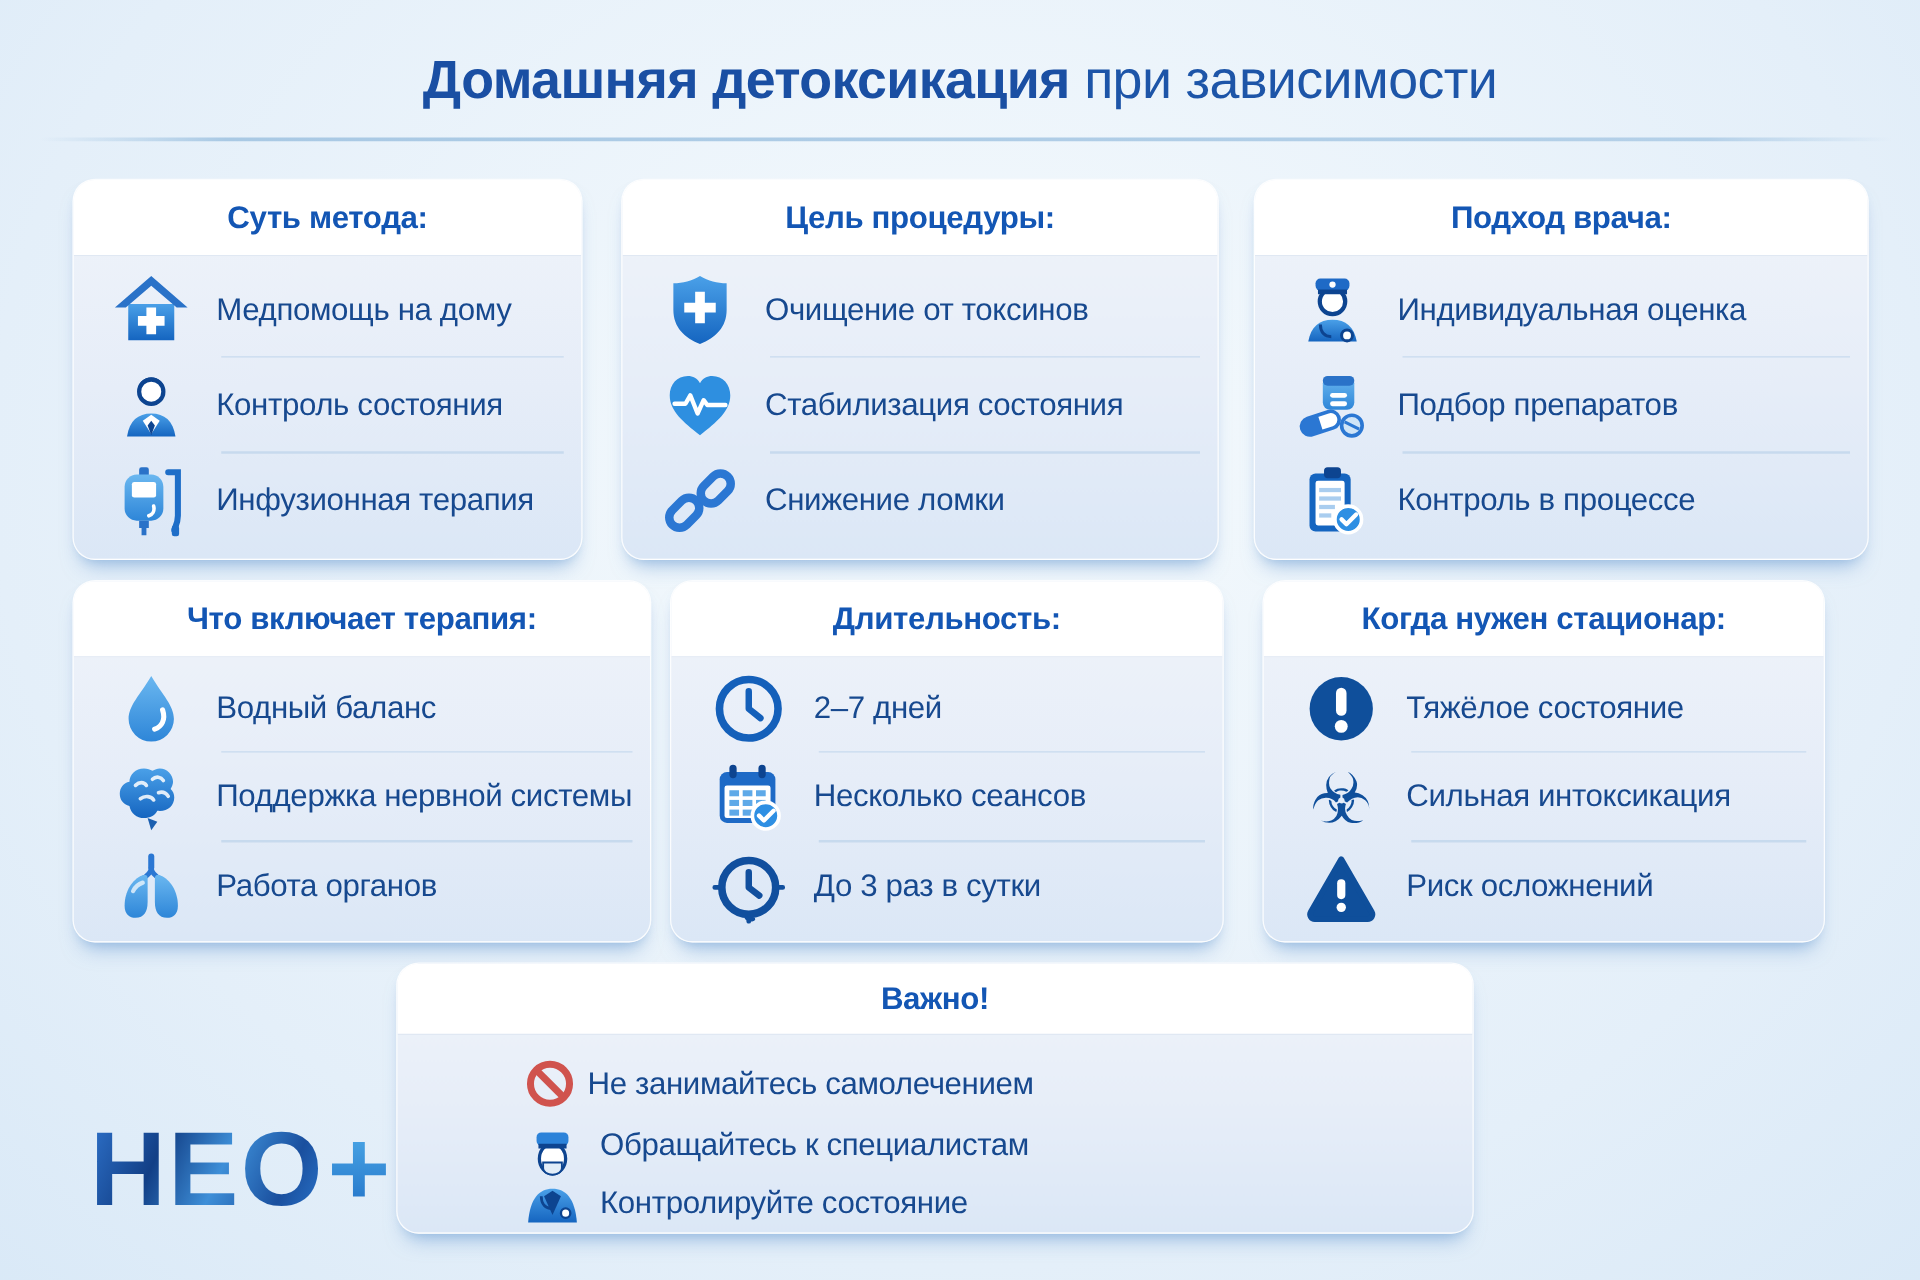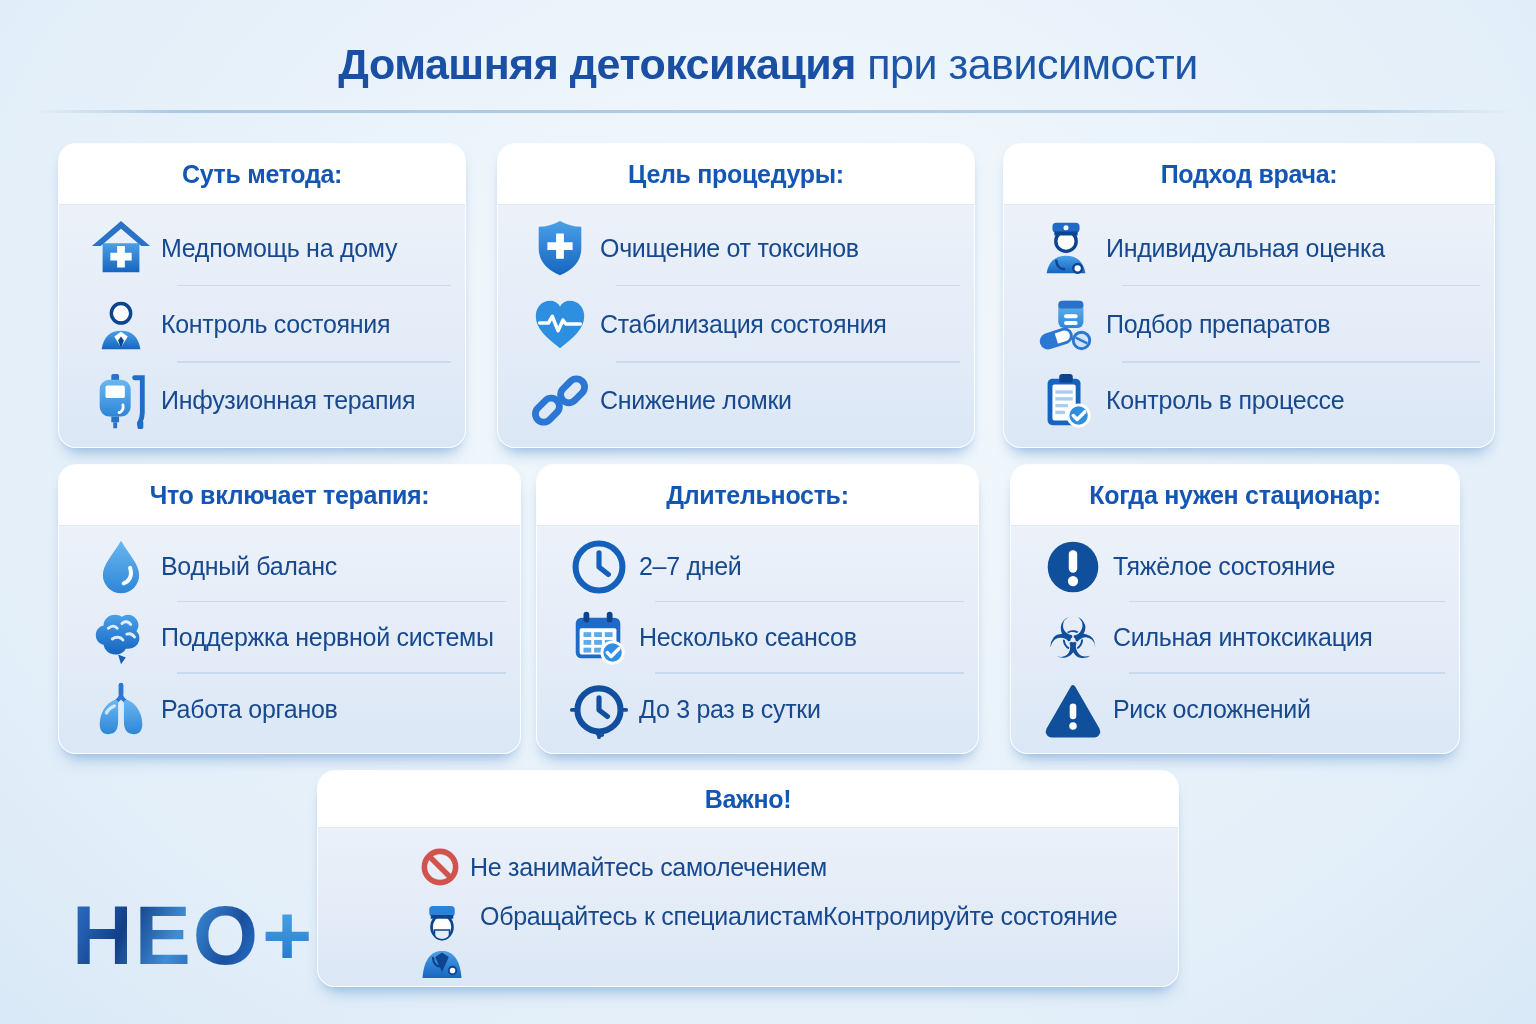--- a/index.html
+++ b/index.html
@@ -31,32 +31,32 @@
     box-shadow:0 12px 16px -8px rgba(105,155,210,.6), 0 4px 8px -4px rgba(130,170,215,.35);
     border:1px solid rgba(255,255,255,.85);
     overflow:hidden;
   }
   .card-title{
     margin:0;background:#ffffff;height:60px;line-height:60px;
     text-align:center;font-size:25px;font-weight:bold;color:#1356b4;
     border-bottom:1px solid #e0e8f3;letter-spacing:-0.3px;
   }
   .card-body{position:absolute;top:62px;bottom:0;left:0;right:0;display:flex;flex-direction:column;padding:4px 0 8px;}
-  .row{flex:1;position:relative;display:flex;align-items:center;padding-left:30px;gap:8px;}
+  .row{flex:1;position:relative;display:flex;align-items:center;padding-left:30px;gap:20px;}
   .row:not(:last-child)::after{
     content:"";position:absolute;left:118px;right:14px;bottom:0;height:1.5px;background:#c7daee;
   }
   .ic{flex:0 0 64px;display:flex;align-items:center;justify-content:center;}
   .lbl{font-size:25px;color:#17498f;letter-spacing:-0.3px;white-space:nowrap;}
 
   
   .imp-body{position:absolute;top:58px;bottom:0;left:0;right:0;padding:14px 0 0 100px;}
   .imp-row{display:flex;align-items:center;gap:8px;height:48px;}
   .imp-group{display:flex;align-items:flex-start;gap:14px;margin-top:2px;}
-  .imp-lines{display:flex;flex-direction:row;}
+  .imp-lines{display:flex;flex-direction:column;}
   .imp-lines .lbl{height:46px;display:flex;align-items:center;}
   .imp-card .card-title{height:56px;line-height:56px;}
 
   
   .logo{position:absolute;left:72px;top:892px;display:flex;align-items:center;}
   .logo-text{
     font-size:84px;font-weight:bold;letter-spacing:2px;line-height:1;
     background:linear-gradient(115deg,#2f73cc 0%,#123f86 30%,#3e8fd8 55%,#1a4f9e 80%,#2b78cf 100%);
     -webkit-background-clip:text;background-clip:text;color:transparent;
   }

